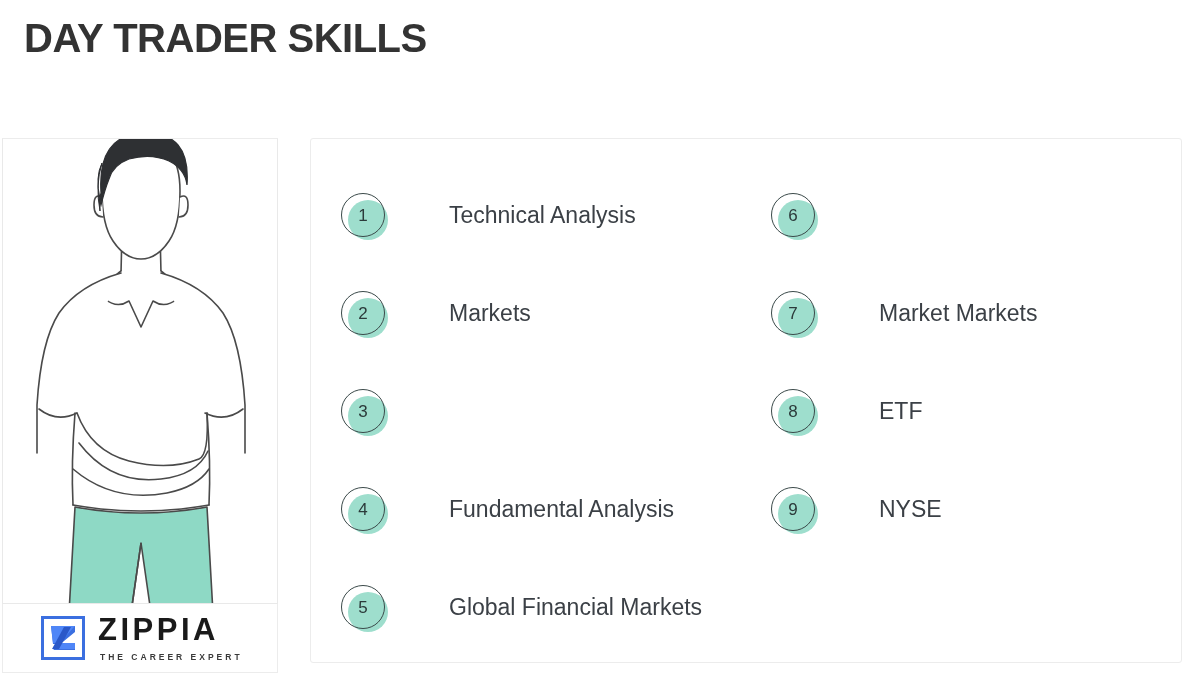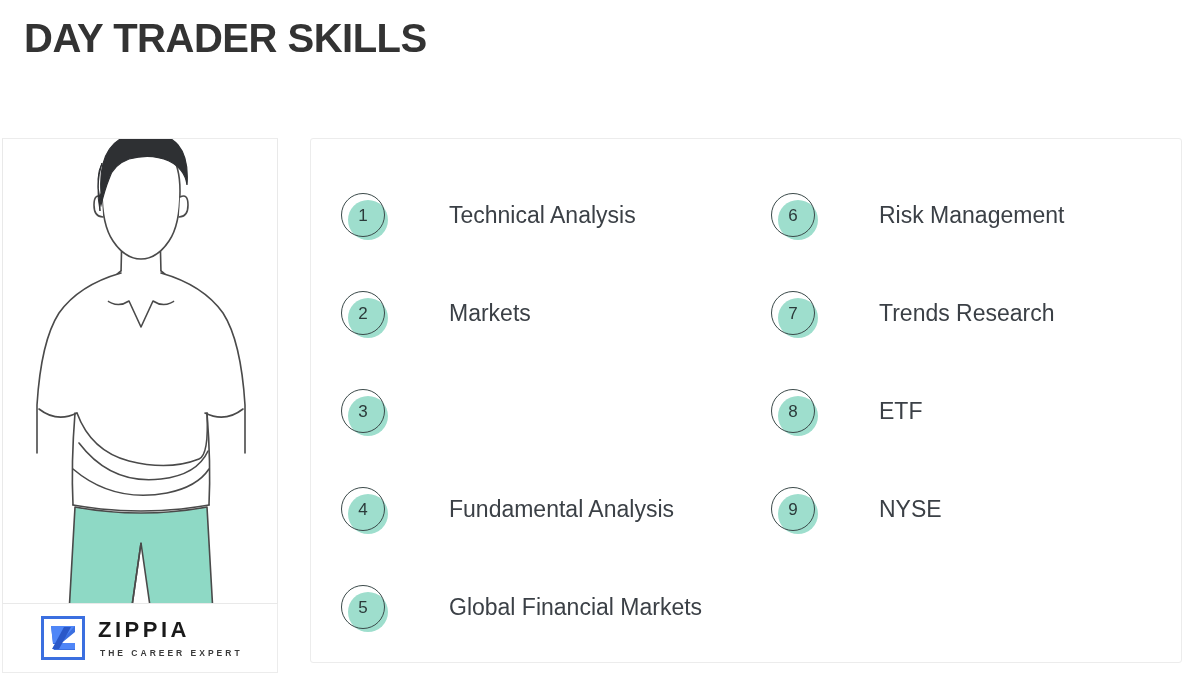--- a/index.html
+++ b/index.html
@@ -70,21 +70,21 @@
     height: 44px;
     flex: 0 0 auto;
   }
   .logo-words {
     margin-left: 13px;
     display: flex;
     flex-direction: column;
     justify-content: center;
   }
   .logo-name {
-    font-size: 22px;
+    font-size: 31px;
     font-weight: bold;
     letter-spacing: 3.5px;
     color: #1a1a1a;
     line-height: 1;
   }
   .logo-tagline {
     font-size: 8.5px;
     font-weight: bold;
     letter-spacing: 3.0px;
     color: #3a3a3a;
@@ -239,41 +239,40 @@
       <span class="skill-label">Technical Analysis</span>
     </div>
 
     <div class="skill-item">
       <span class="badge">
         <span class="badge-fill"></span>
         <span class="badge-ring">
           <span class="badge-num">6</span>
         </span>
       </span>
-      <span class="skill-label">Risk Management</span>
     </div>
 
     <div class="skill-item">
       <span class="badge">
         <span class="badge-fill"></span>
         <span class="badge-ring">
           <span class="badge-num">2</span>
         </span>
       </span>
       <span class="skill-label">Markets</span>
     </div>
 
     <div class="skill-item">
       <span class="badge">
         <span class="badge-fill"></span>
         <span class="badge-ring">
           <span class="badge-num">7</span>
         </span>
       </span>
-      <span class="skill-label">Trends Research</span>
+      <span class="skill-label">Market Markets</span>
     </div>
 
     <div class="skill-item">
       <span class="badge">
         <span class="badge-fill"></span>
         <span class="badge-ring">
           <span class="badge-num">3</span>
         </span>
       </span>
     </div>

